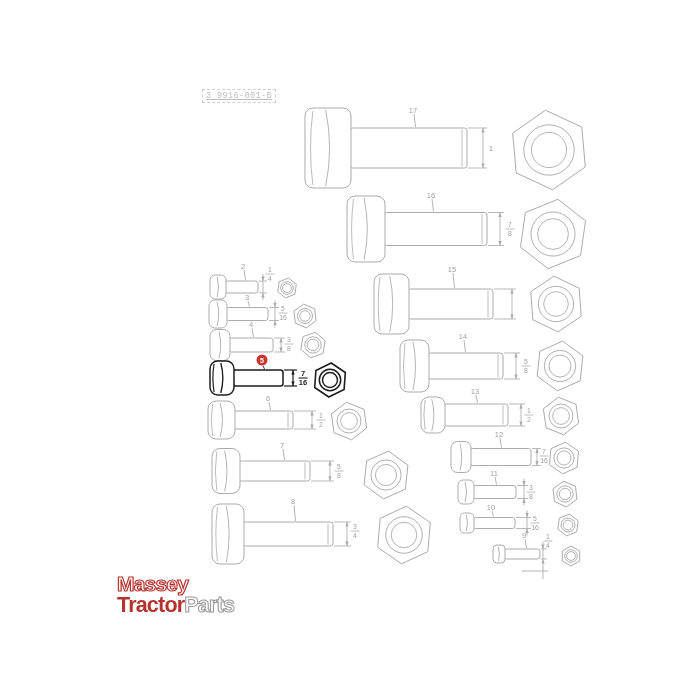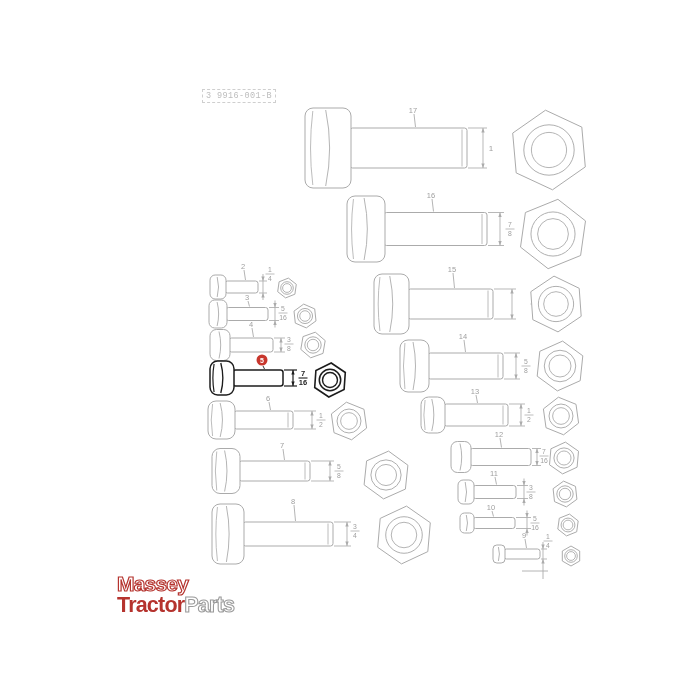--- a/index.html
+++ b/index.html
@@ -2,21 +2,21 @@
 <html><head>
 <meta charset="utf-8">
 <style>
   html,body{margin:0;padding:0;background:#fff;}
   #canvas{position:relative;width:700px;height:700px;background:#fff;overflow:hidden;
           font-family:"Liberation Sans",sans-serif;}
   #diagram{position:absolute;left:0;top:0;}
   #diagram text{font-family:"Liberation Sans",sans-serif;}
   #drawing-number{position:absolute;left:202px;top:89px;
     font:8.5px "Liberation Mono",monospace;color:#bdbdbd;letter-spacing:.4px;
-    border:1px dashed #cfcfcf;padding:1px 3px;background:#fff;}
+    border:1px dashed #cfcfcf;padding:1px 3px;background:#fff;text-decoration:underline;}
   #logo{position:absolute;left:110px;top:566px;}
   #logo text{font-family:"Liberation Sans",sans-serif;}
 </style>
 </head>
 <body>
 
 <div id="canvas">
 
   <svg id="diagram" width="700" height="700" viewBox="0 0 700 700">
       <g>

